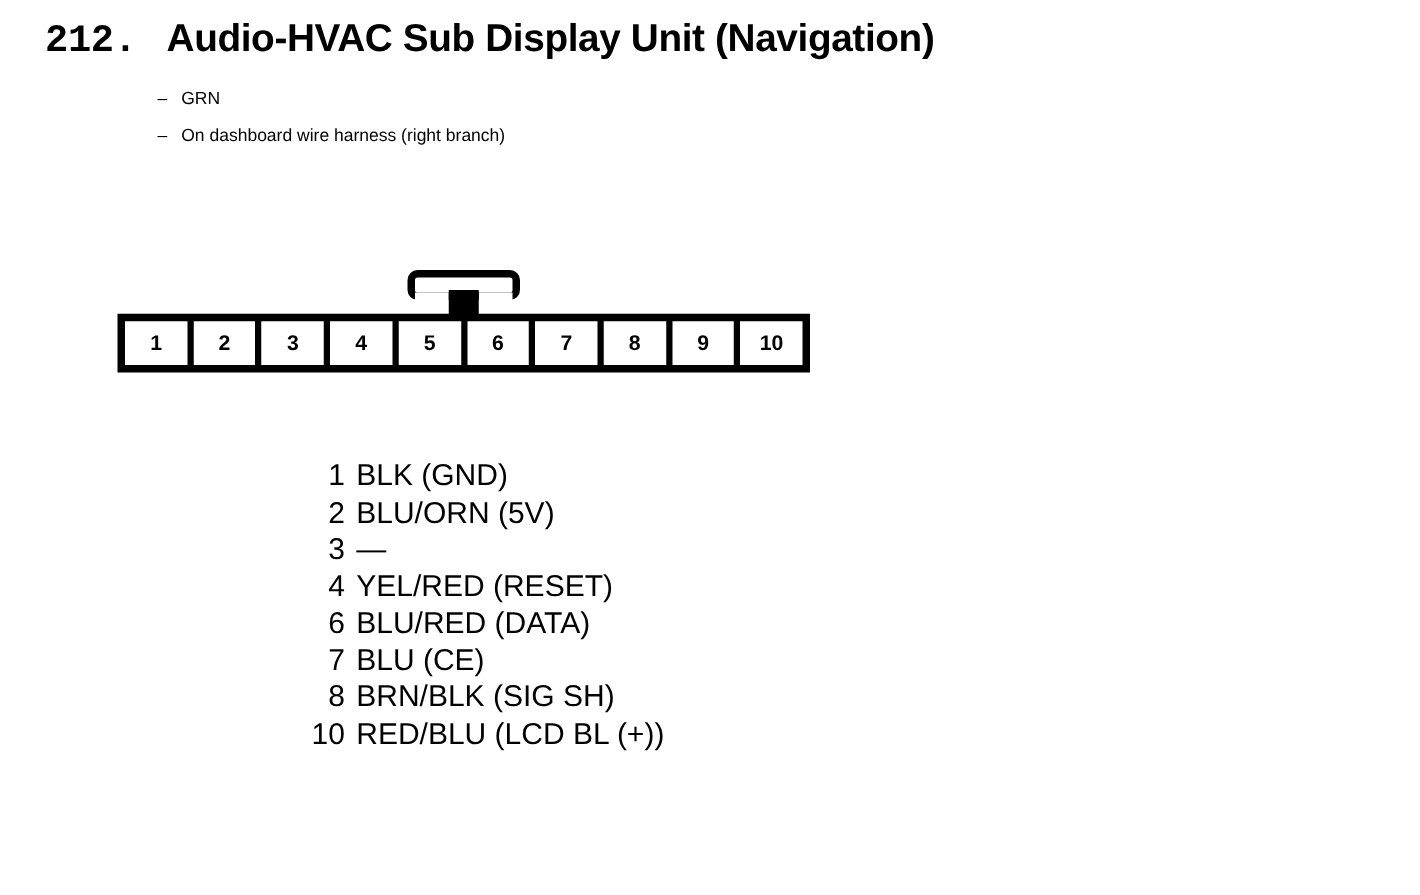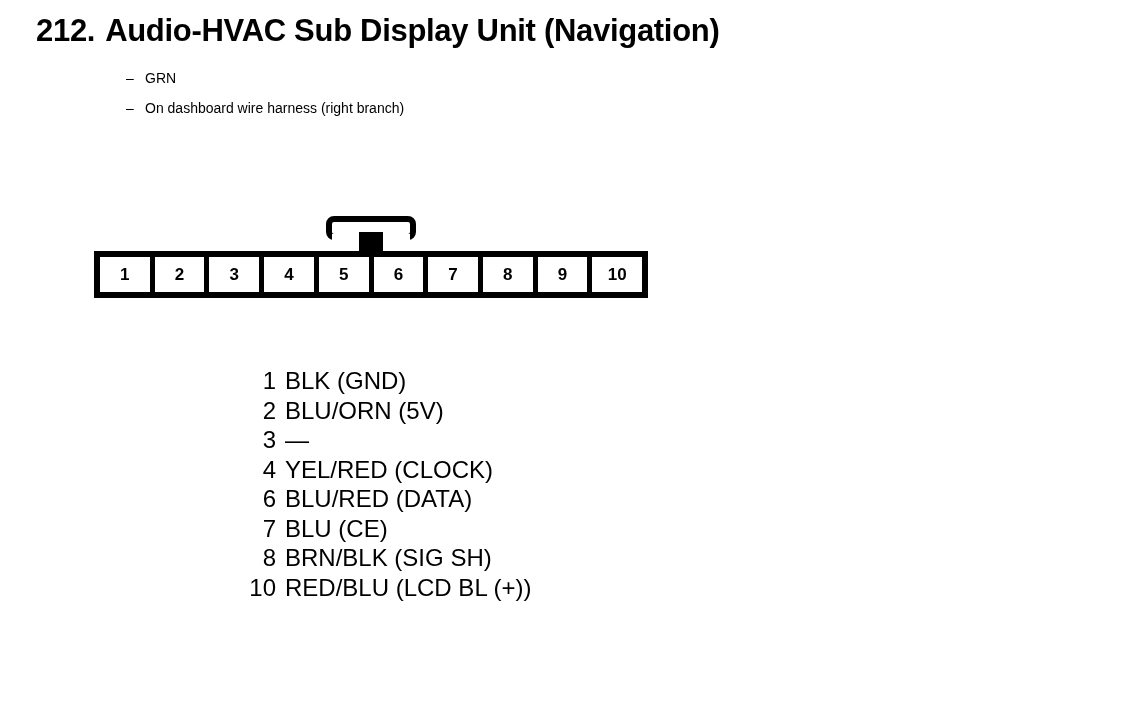--- a/index.html
+++ b/index.html
@@ -22,21 +22,22 @@
     left: 36px;
     top: 12px;
     font-size: 31px;
     font-weight: bold;
     letter-spacing: -0.3px;
     white-space: nowrap;
     line-height: 38px;
   }
   .title .num {
     display: inline-block;
-    margin-right: 10px;
+    margin-right: 24px;
+    font-family: Liberation Mono, monospace;
   }
 
   
   .notes {
     position: absolute;
     left: 126px;
     top: 63px;
     font-size: 14px;
     line-height: 30px;
     white-space: nowrap;
@@ -197,21 +198,21 @@
   <span class="legend-row">
     <span class="legend-num">1</span><span class="legend-label">BLK (GND)</span>
   </span>
   <span class="legend-row">
     <span class="legend-num">2</span><span class="legend-label">BLU/ORN (5V)</span>
   </span>
   <span class="legend-row">
     <span class="legend-num">3</span><span class="legend-label">—</span>
   </span>
   <span class="legend-row">
-    <span class="legend-num">4</span><span class="legend-label">YEL/RED (CLOCK)</span>
+    <span class="legend-num">4</span><span class="legend-label">YEL/RED (RESET)</span>
   </span>
   <span class="legend-row">
     <span class="legend-num">6</span><span class="legend-label">BLU/RED (DATA)</span>
   </span>
   <span class="legend-row">
     <span class="legend-num">7</span><span class="legend-label">BLU (CE)</span>
   </span>
   <span class="legend-row">
     <span class="legend-num">8</span><span class="legend-label">BRN/BLK (SIG SH)</span>
   </span>

